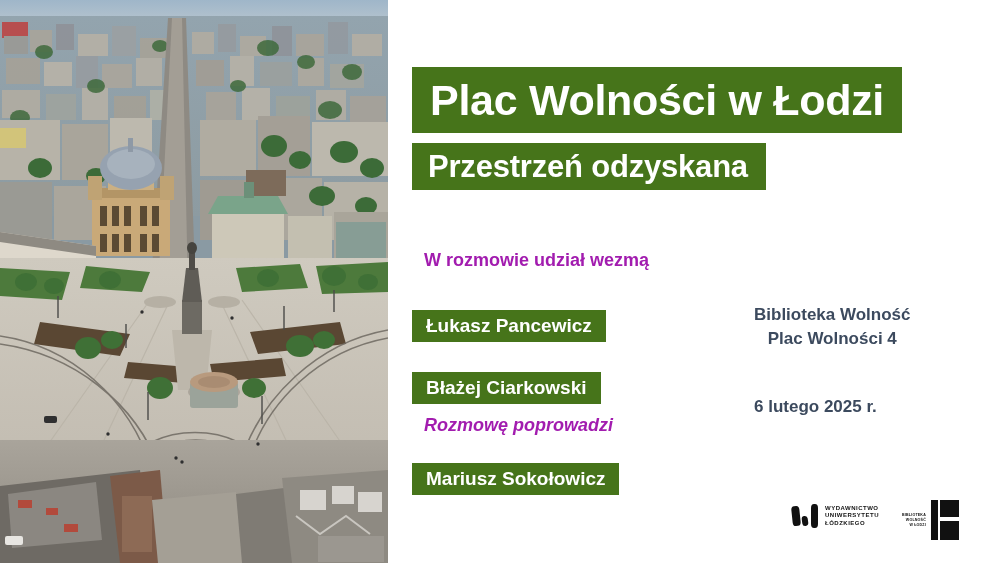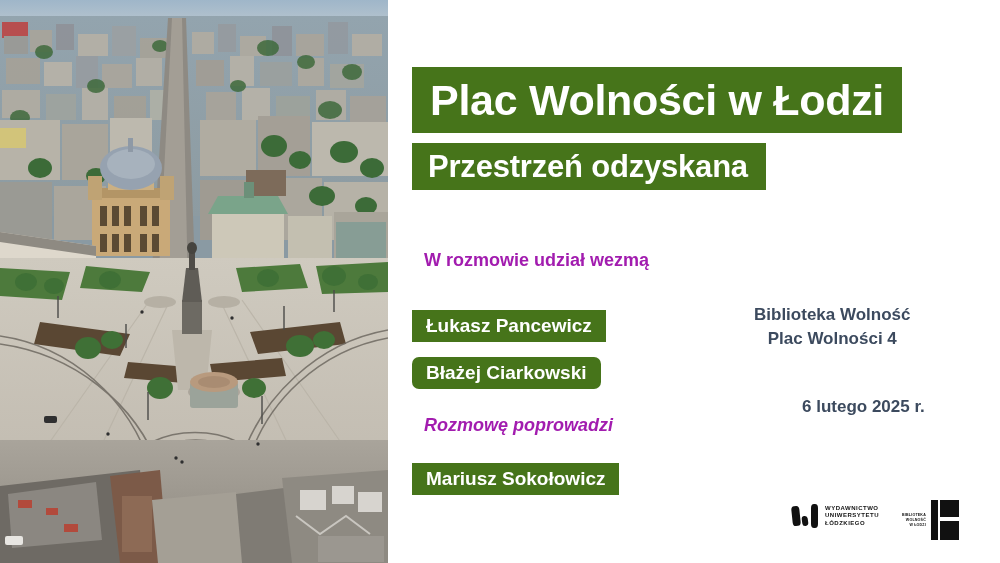--- a/index.html
+++ b/index.html
@@ -36,36 +36,36 @@
   }
   .subtitle-bar{
     left:24px;top:143px;height:47px;padding:0 18px 0 16px;
     font-size:31px;font-weight:bold;letter-spacing:-0.2px;
   }
   .name-bar{
     left:24px;height:32px;padding:0 14px 0 14px;
     font-size:19px;font-weight:bold;
   }
   .name-bar-1{top:310px;}
-  .name-bar-2{top:357px;border-radius:7px;}
+  .name-bar-2{top:372px;}
   .name-bar-3{top:463px;text-align:right;}
 
   .lead{
     position:absolute;left:36px;
     color:#a21caf;font-weight:bold;font-size:18px;white-space:nowrap;
   }
   .lead-1{top:250px;}
   .lead-2{top:415px;font-style:italic;}
 
   .side{
     position:absolute;left:366px;
     color:#3c4a5e;font-weight:bold;font-size:17px;line-height:24px;text-align:center;
   }
   .side-venue{top:303px;}
-  .side-date{top:395px;margin-left:48px;}
+  .side-date{top:395px;}
   .side div{white-space:nowrap;}
 
   
   .logos{position:absolute;left:404px;top:498px;width:190px;height:46px;}
   .logo{position:absolute;display:flex;align-items:center;}
   .logo-pub{left:0px;top:6px;}
   .logo-pub .mark{width:26px;height:24px;position:relative;margin-right:7px;}
   .logo-pub .mark i{position:absolute;background:#111;display:block;}
   .logo-pub .mark i.b1{left:0;top:2px;width:8px;height:20px;border-radius:3px/4px;transform:rotate(-6deg);}
   .logo-pub .mark i.b2{left:10px;top:12px;width:6px;height:10px;border-radius:3px;transform:rotate(-8deg);}

